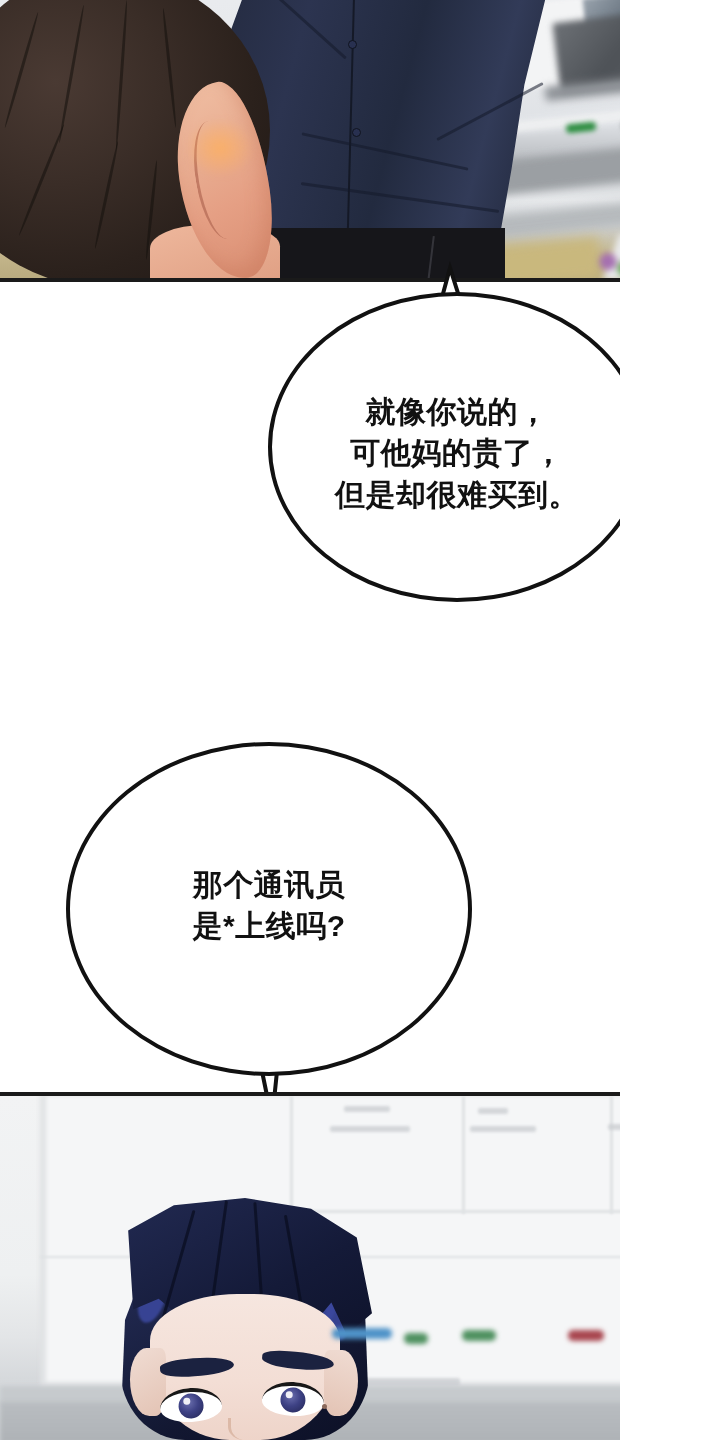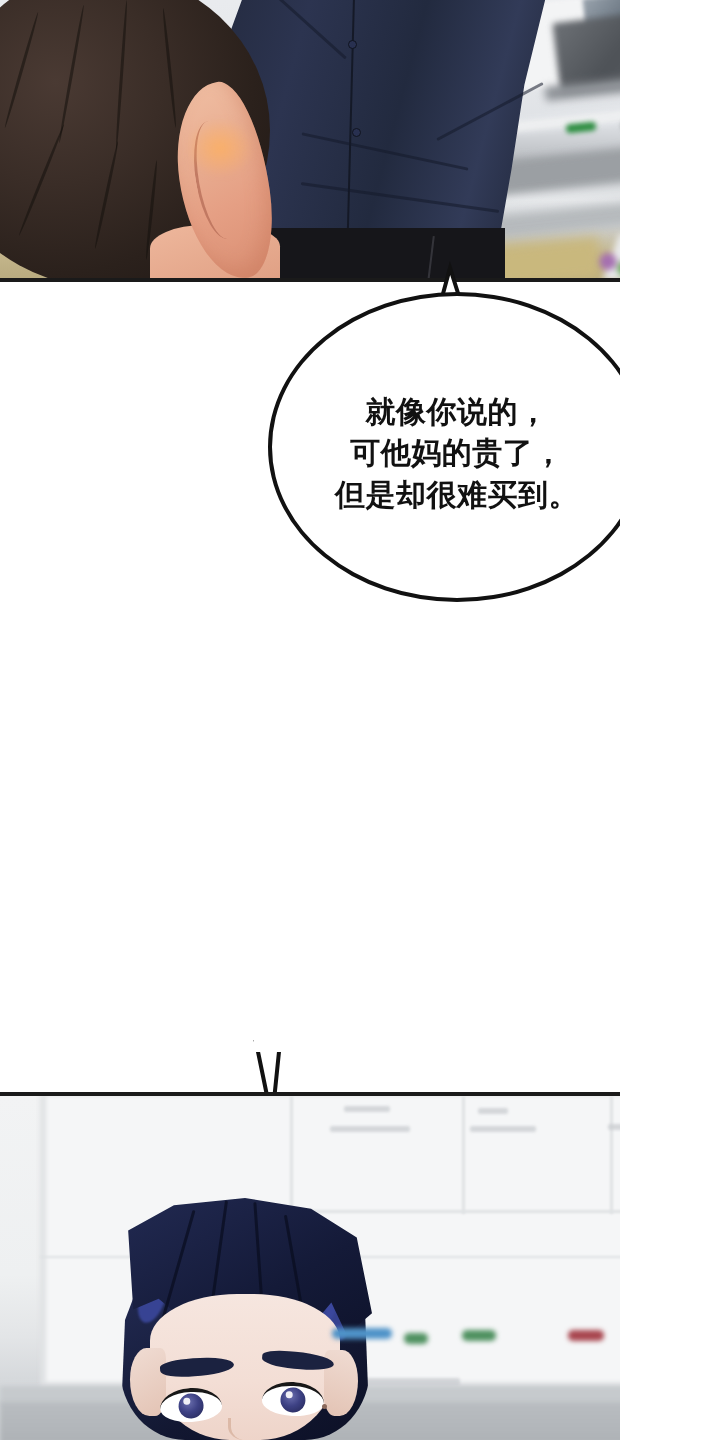--- a/index.html
+++ b/index.html
@@ -487,20 +487,24 @@
     <div class="bubble-text">就像你说的，
 可他妈的贵了，
 但是却很难买到。</div>
   </div>
 
   <svg class="tail-svg tail-2" width="110" height="86" viewBox="0 0 110 86">
     <polygon points="26,2 42,80 50,2" fill="#ffffff" stroke="#111111" stroke-width="4" stroke-linejoin="miter"></polygon>
     <rect x="24" y="0" width="30" height="12" fill="#ffffff"></rect>
   </svg>
 
+  <div class="bubble bubble-2">
+    <div class="bubble-text">那个通讯员
+是*上线吗?</div>
+  </div>
 
 
   <div class="panel-bottom">
     <div class="p2-bg"></div>
     <div class="p2-board"></div>
 
     <div class="p2-grid-line" style="left:290px; top:0px; width:3px; height:118px;"></div>
     <div class="p2-grid-line" style="left:462px; top:0px; width:3px; height:118px;"></div>
     <div class="p2-grid-line" style="left:610px; top:0px; width:3px; height:118px;"></div>
     <div class="p2-grid-line" style="left:290px; top:114px; width:400px; height:3px;"></div>

